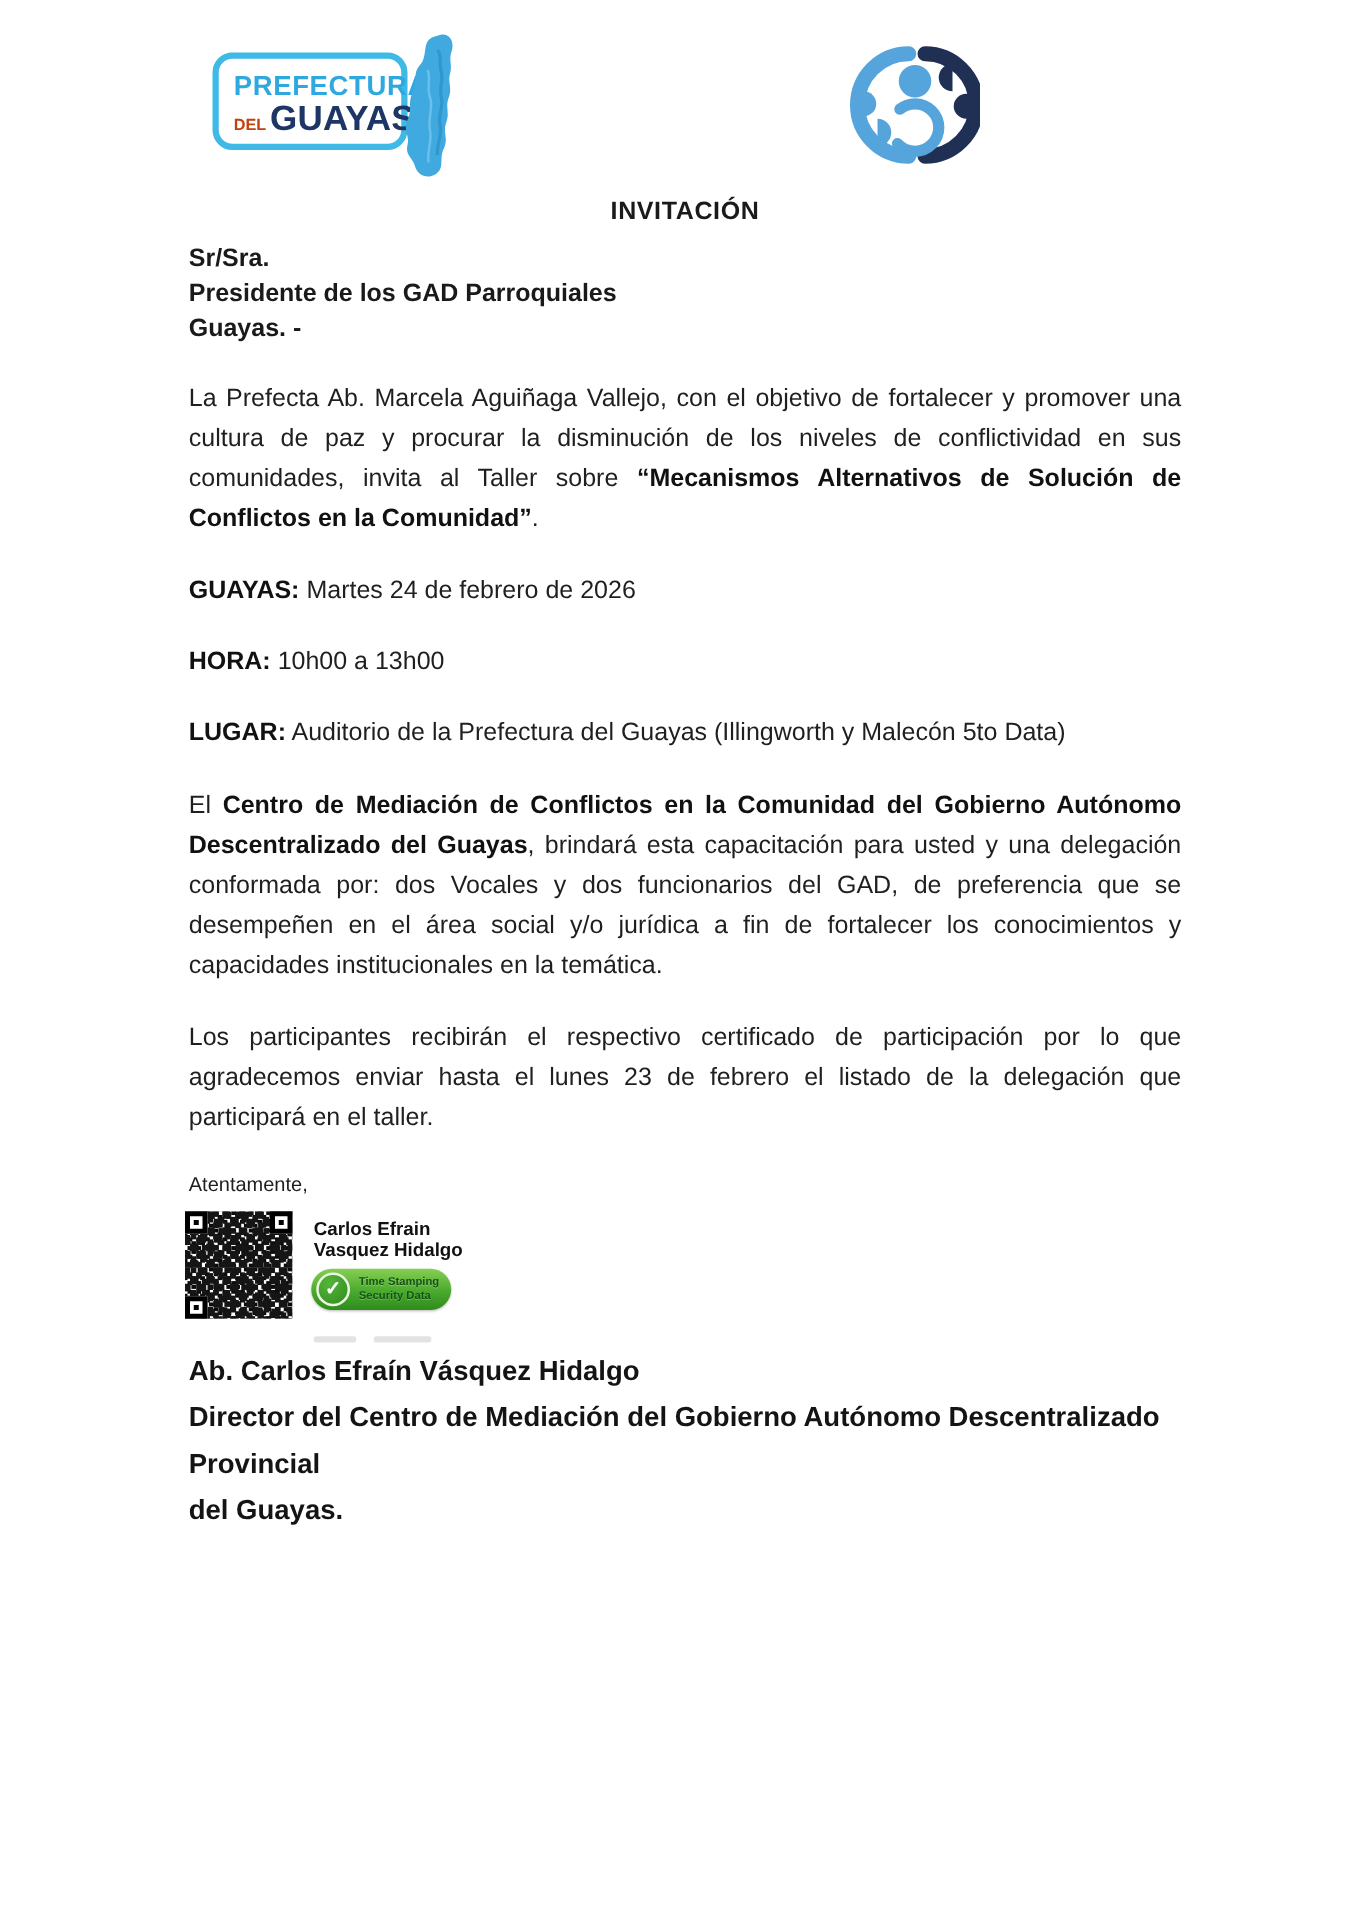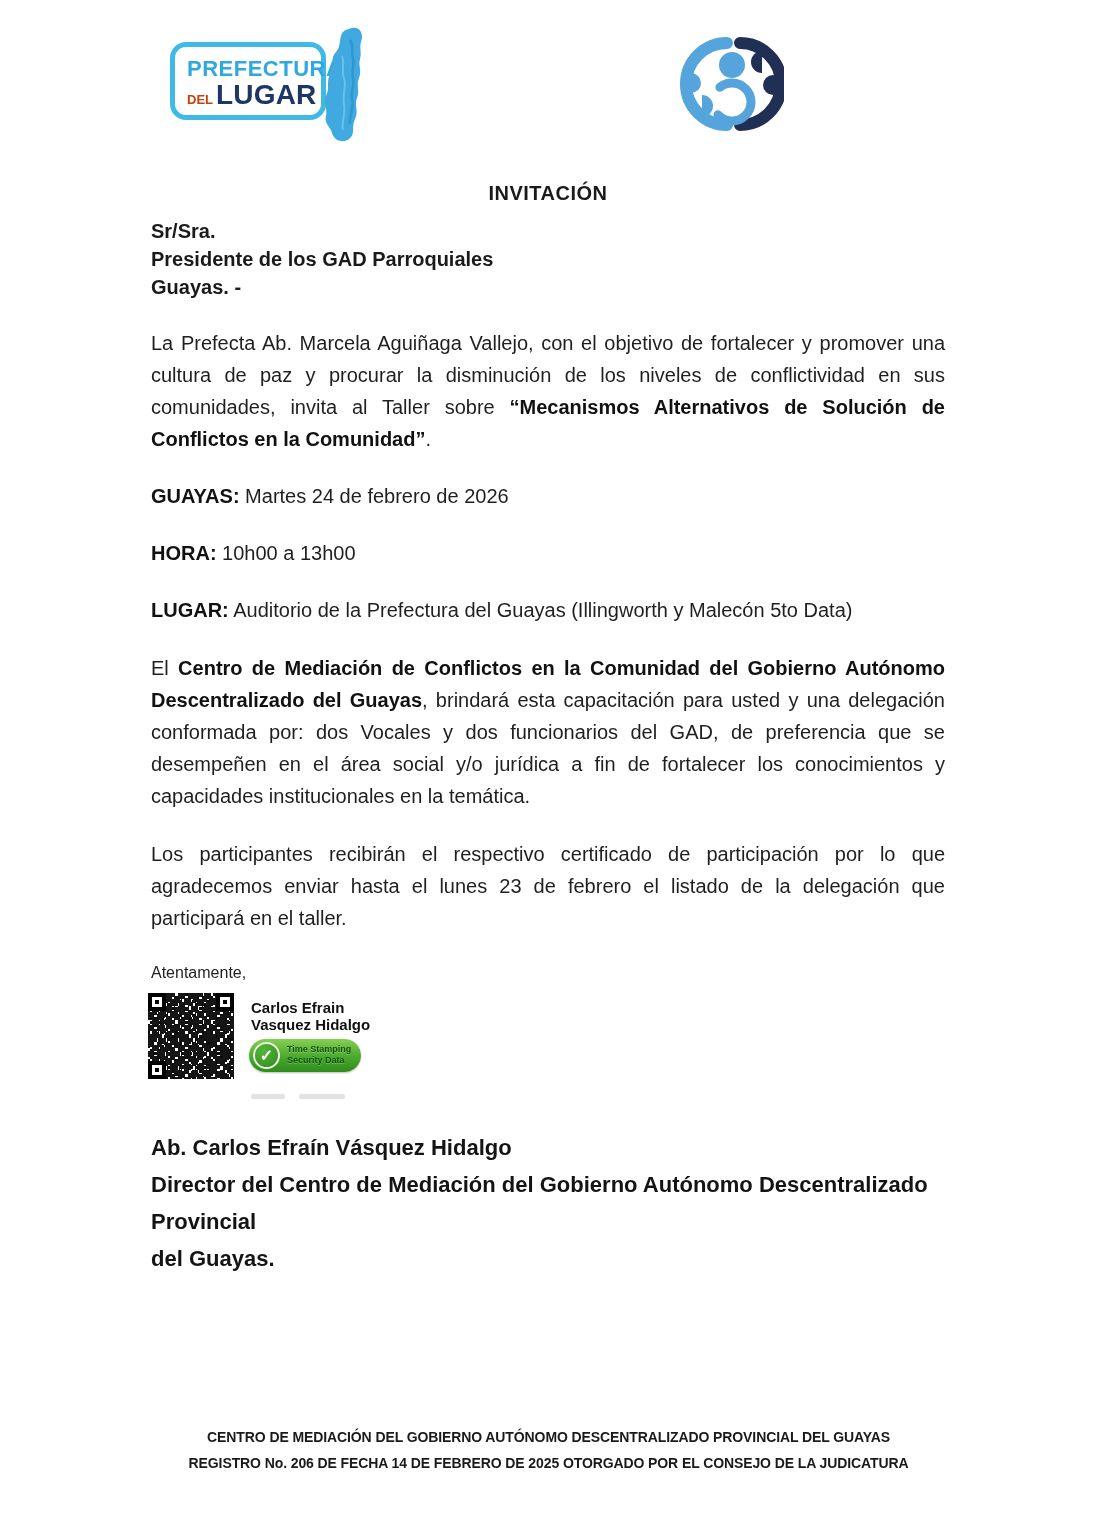--- a/index.html
+++ b/index.html
@@ -25,21 +25,21 @@
   .pref-del{font-size:13px;font-weight:800;color:#c2410c;margin-right:3px;}
   .pref-guayas{font-size:28px;font-weight:800;color:#1d3666;letter-spacing:.2px;}
   .pref-map{position:absolute;top:-12px;left:142px;}
   .centro-logo{position:absolute;top:30px;left:680px;width:280px;height:110px;}
   .centro-icon{position:absolute;top:2px;left:0;}
   .centro-text{position:absolute;top:6px;left:118px;line-height:30px;white-space:nowrap;}
   .centro-l1,.centro-l2{font-size:28px;font-weight:800;color:#1b2a4a;letter-spacing:-0.5px;transform:scaleX(.92);transform-origin:left;}
   .centro-l3{font-size:27px;font-weight:800;color:#5baad7;letter-spacing:-0.5px;transform:scaleX(.92);transform-origin:left;}
   
   .content{position:absolute;top:150px;left:151px;width:794px;}
-  .title{margin-top:32px;text-align:center;font-size:20px;font-weight:600;letter-spacing:.5px;color:#1a1a1a;}
+  .title{margin-top:8px;text-align:center;font-size:20px;font-weight:600;letter-spacing:.5px;color:#1a1a1a;}
   .subtitle{margin-top:32px;text-align:center;font-size:21px;font-weight:500;color:#2e5fac;}
   .addressee{margin-top:12px;font-size:20px;line-height:28px;color:#1a1a1a;font-weight:bold;}
   .para{margin-top:26px;font-size:20px;line-height:32px;text-align:justify;color:#1f1f1f;}
   .para b{color:#111;}
   .detail{margin-top:25px;font-size:20px;line-height:32px;color:#1f1f1f;}
   .detail b{color:#111;}
   .closing{margin-top:30px;font-size:16px;color:#1f1f1f;}
   
   .stamp{position:relative;margin-top:11px;height:100px;}
   .qr{
@@ -67,39 +67,39 @@
     border:2px solid #eaf6e2;box-sizing:border-box;
     color:#fff;font-size:16px;font-weight:800;text-align:center;line-height:23px;
   }
   .badge-text{
     position:absolute;top:5px;left:38px;font-size:9px;font-weight:800;line-height:11px;
     color:#145312;text-shadow:0 1px 0 rgba(255,255,255,.25);
   }
   .ghost-marks{position:absolute;top:92px;left:100px;width:120px;height:6px;}
   .ghost-marks span{display:inline-block;height:5px;background:#e3e3e3;border-radius:2px;margin-right:14px;}
   
-  .signature{margin-top:36px;font-size:22px;font-weight:600;line-height:37px;color:#141414;}
+  .signature{margin-top:9px;font-size:22px;font-weight:600;line-height:37px;color:#141414;}
   .footer{
     position:absolute;top:1424px;left:0;width:100%;text-align:center;
     font-size:14px;font-weight:700;line-height:26px;color:#1a1a1a;letter-spacing:-0.1px;
   }
 </style>
 </head>
 <body>
 
 <div class="page">
 
   <div class="header">
 
     <div class="pref-logo">
       <div class="pref-box">
         <div class="pref-line1">PREFECTURA</div>
         <div class="pref-line2">
           <span class="pref-del">DEL</span>
-          <span class="pref-guayas">LUGAR</span>
+          <span class="pref-guayas">GUAYAS</span>
         </div>
       </div>
       <div class="pref-map">
         <svg width="64" height="116" viewBox="0 0 60 116">
           <path d="M38 2 C46 0 50 8 47 16 C45 22 48 26 46 33 C44 40 48 44 45 52 C42 60 46 64 43 72 C40 80 45 85 41 93 C37 101 42 108 35 113 C28 118 20 114 18 107 C16 100 10 98 12 90 C14 82 8 78 12 70 C16 62 12 56 16 48 C20 40 16 32 22 26 C28 20 24 10 30 5 C33 3 35 3 38 2 Z" fill="#3fa9e0"></path>
           <path d="M36 14 C40 18 37 26 39 32 C41 38 37 44 39 52 C41 60 36 66 38 74 C40 82 35 90 36 98" stroke="#2c8fc6" stroke-width="2.5" fill="none" opacity=".7"></path>
           <path d="M28 30 C31 36 27 44 30 52 C33 60 28 68 30 78 C32 88 27 96 29 104" stroke="#74c6ec" stroke-width="2" fill="none" opacity=".8"></path>
         </svg>
       </div>
     </div>
@@ -170,18 +170,14 @@
       <div class="ghost-marks"><span style="width:34px"></span><span style="width:46px"></span></div>
     </div>
 
     <div class="signature">
       <div>Ab. Carlos Efraín Vásquez Hidalgo</div>
       <div>Director del Centro de Mediación del Gobierno Autónomo Descentralizado Provincial</div>
       <div>del Guayas.</div>
     </div>
   </div>
 
-  <div class="footer">
-    <div>CENTRO DE MEDIACIÓN DEL GOBIERNO AUTÓNOMO DESCENTRALIZADO PROVINCIAL DEL GUAYAS</div>
-    <div>REGISTRO No. 206 DE FECHA 14 DE FEBRERO DE 2025 OTORGADO POR EL CONSEJO DE LA JUDICATURA</div>
-  </div>
 
 </div>
 
 </body></html>

